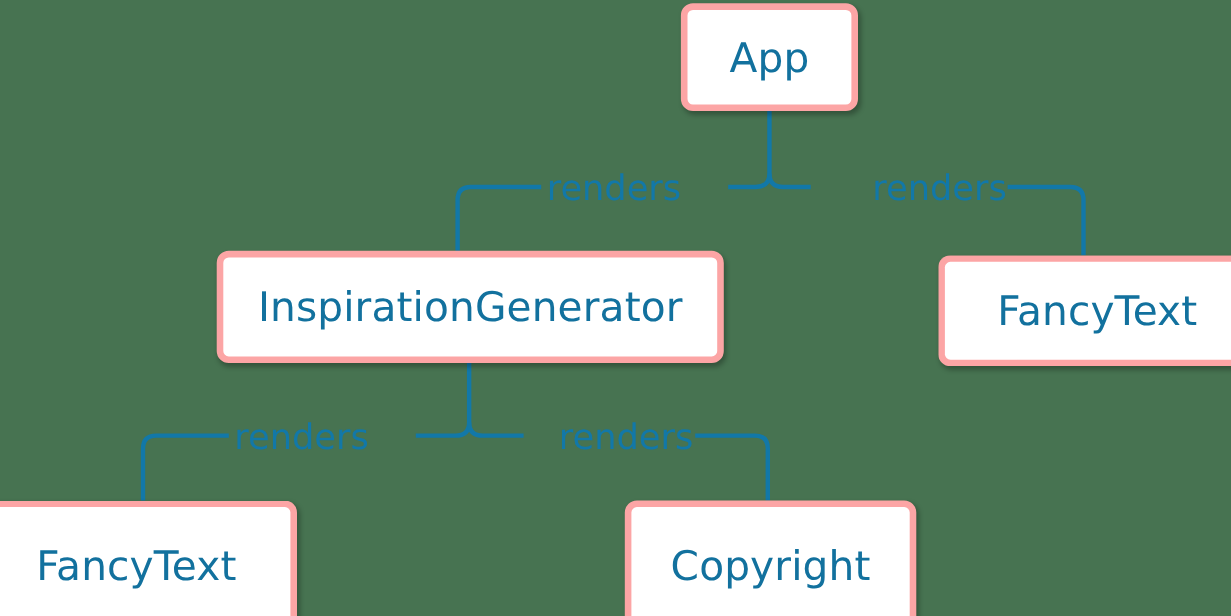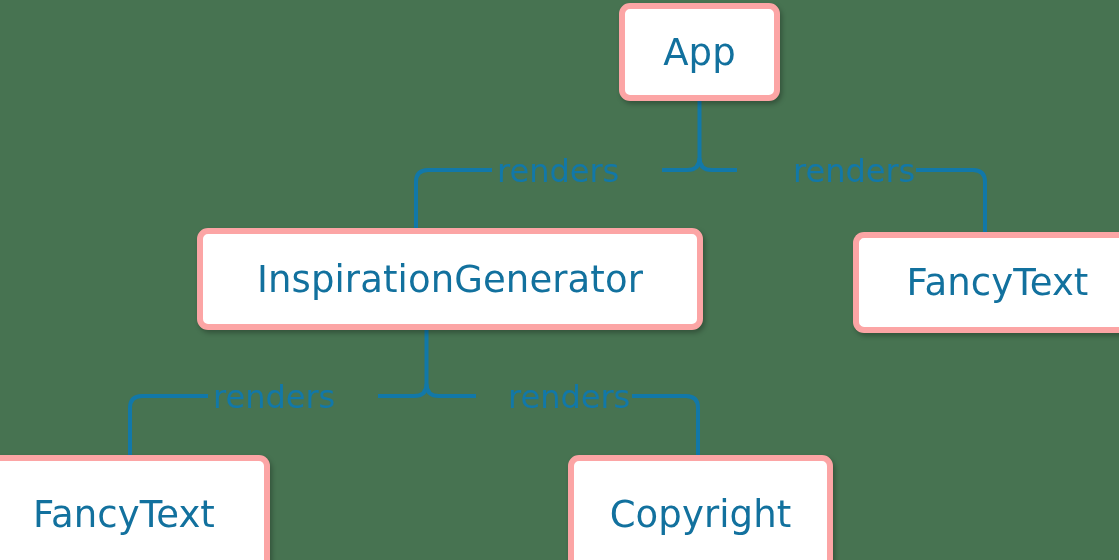--- a/index.html
+++ b/index.html
@@ -38,21 +38,21 @@
   }
   .node-label {
     color: #12719E;
     font-size: 37px;
     font-weight: 400;
     letter-spacing: 0.1px;
     white-space: nowrap;
     line-height: 1;
   }
   .node-app        { left: 619px; top: 3px;   width: 161px; height: 98px; }
-  .node-insp       { left: 197px; top: 228px; width: 506px; height: 102px; }
+  .node-insp       { left: 197px; top: 228px; width: 461px; height: 102px; }
   .node-fancy-r    { left: 853px; top: 232px; width: 283px; height: 101px; border-right: none; border-top-right-radius: 0; border-bottom-right-radius: 0; }
   .node-fancy-bl   { left: -16px; top: 455px; width: 286px; height: 118px; border-left: none; border-top-left-radius: 0; border-bottom-left-radius: 0; }
   .node-copyright  { left: 568px; top: 455px; width: 265px; height: 118px; }
 
   .edge-label {
     position: absolute;
     color: #1278A8;
     font-size: 32px;
     font-weight: 500;
     line-height: 1;

